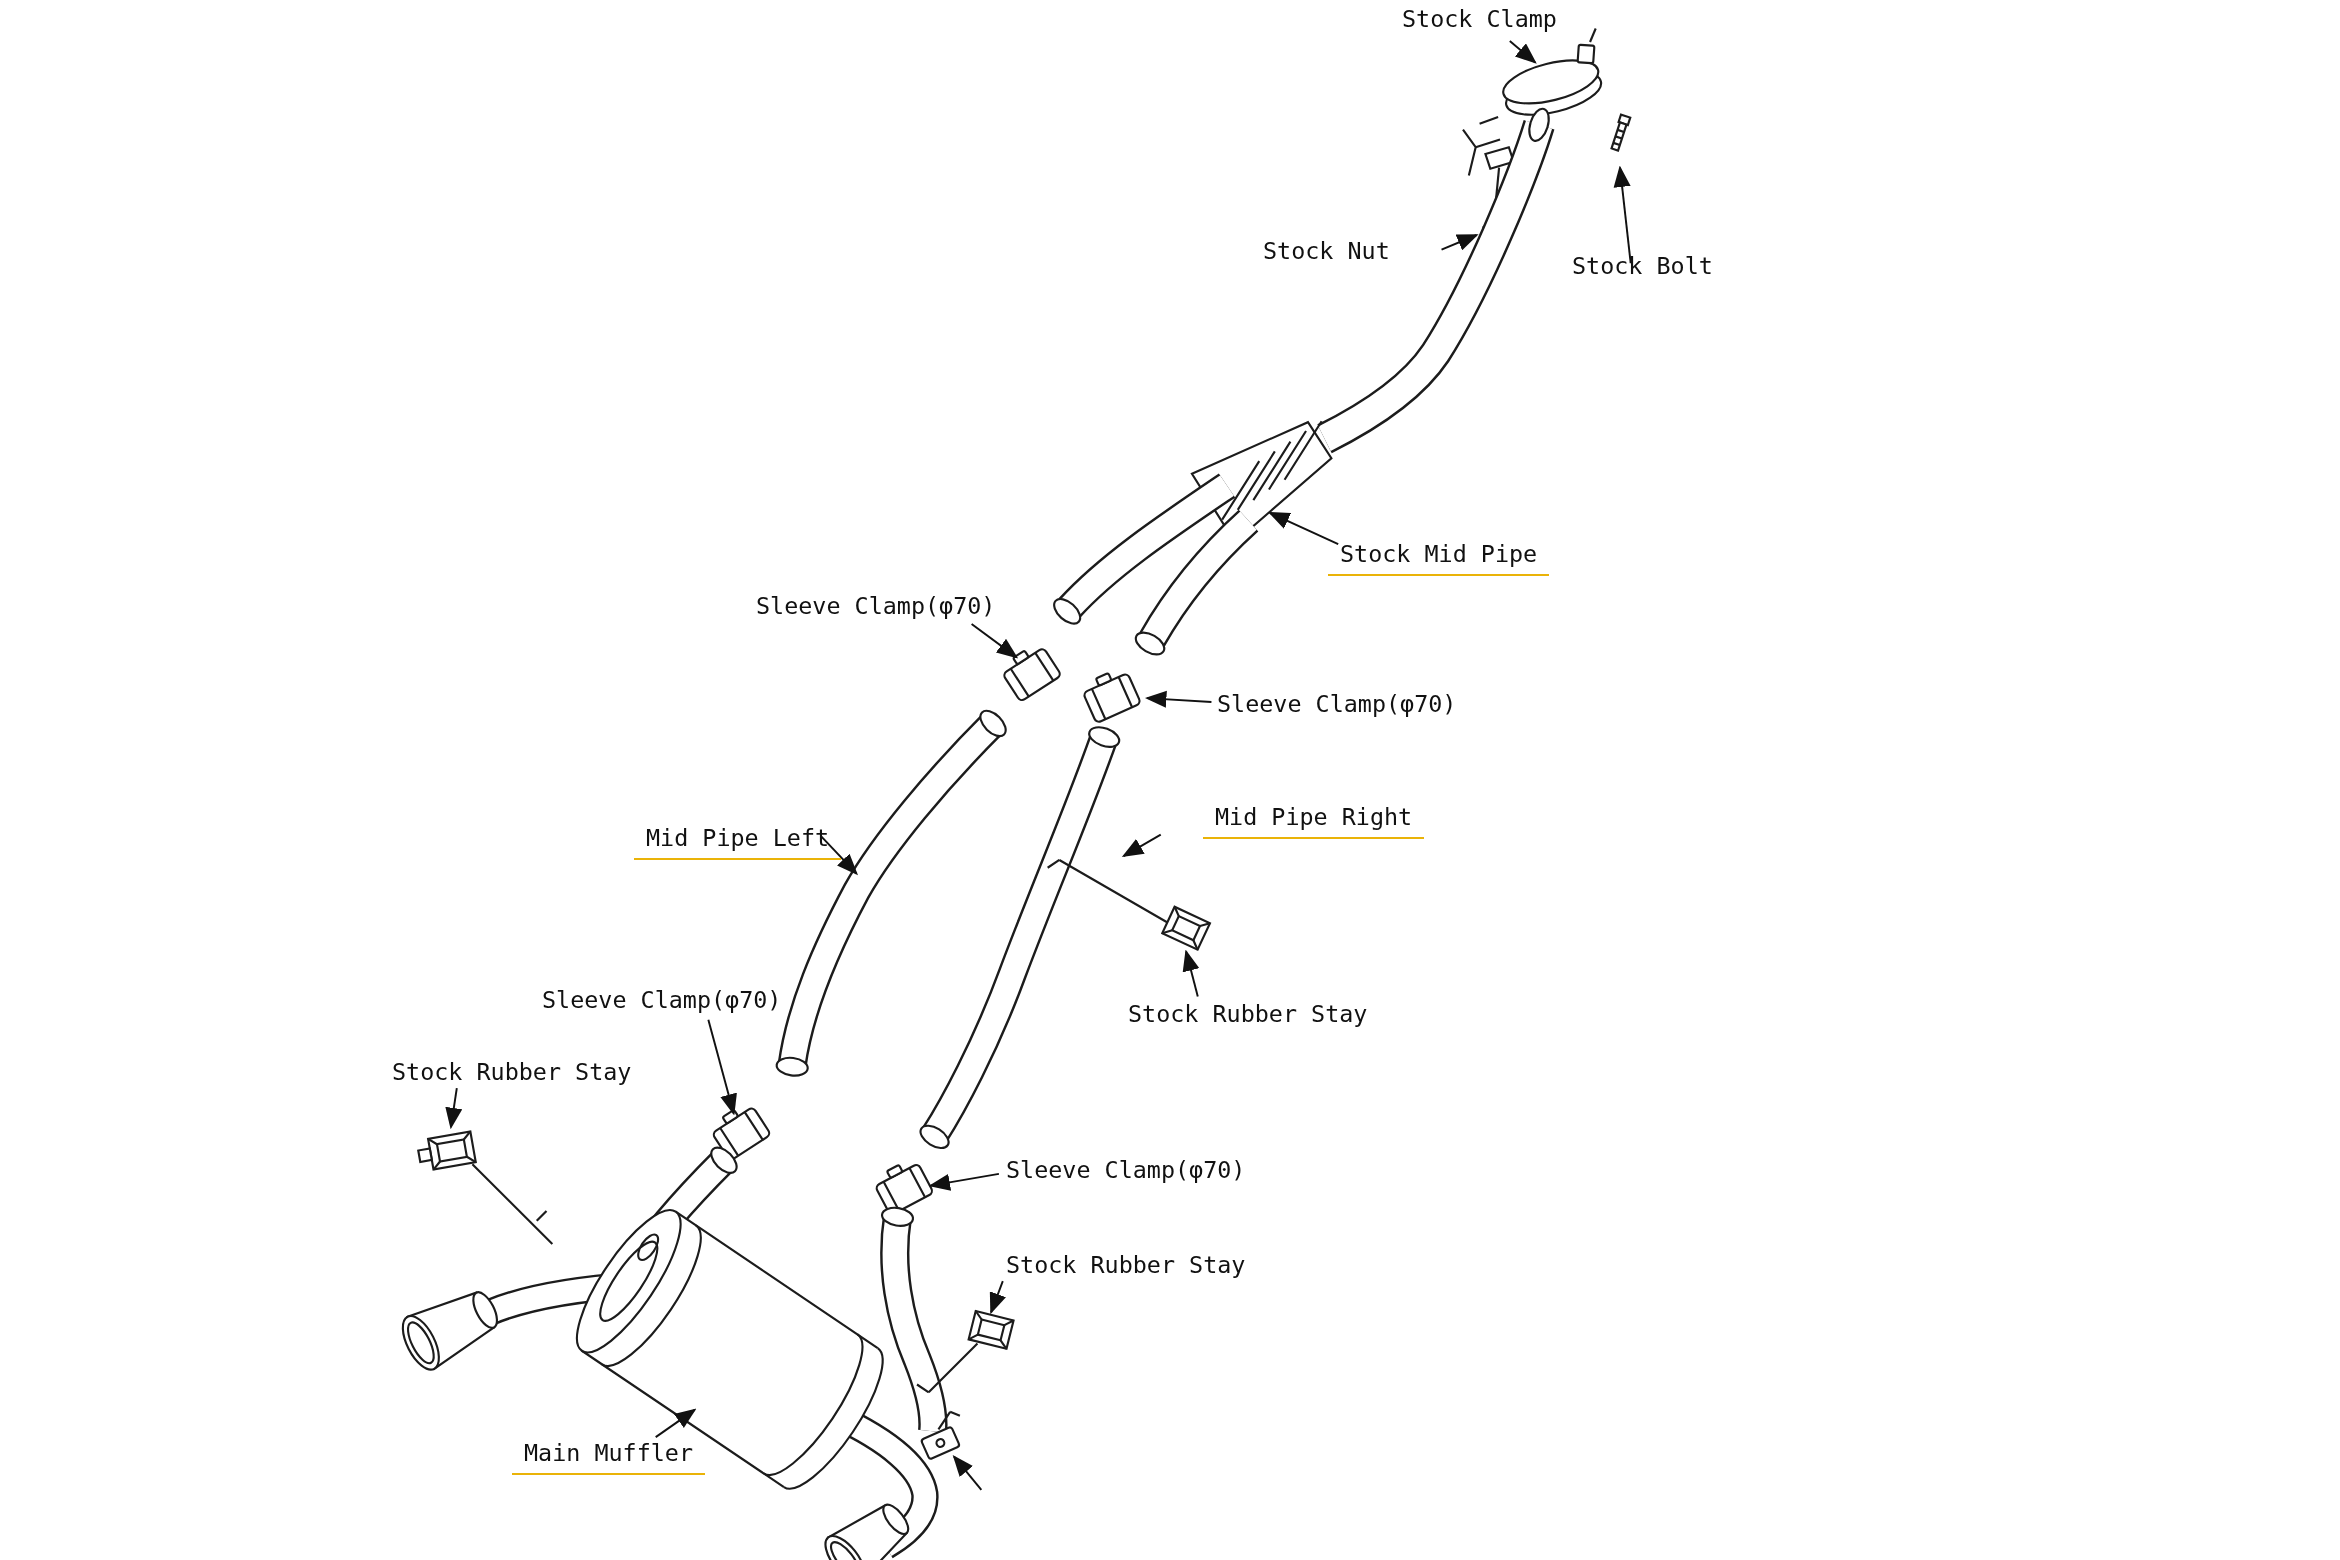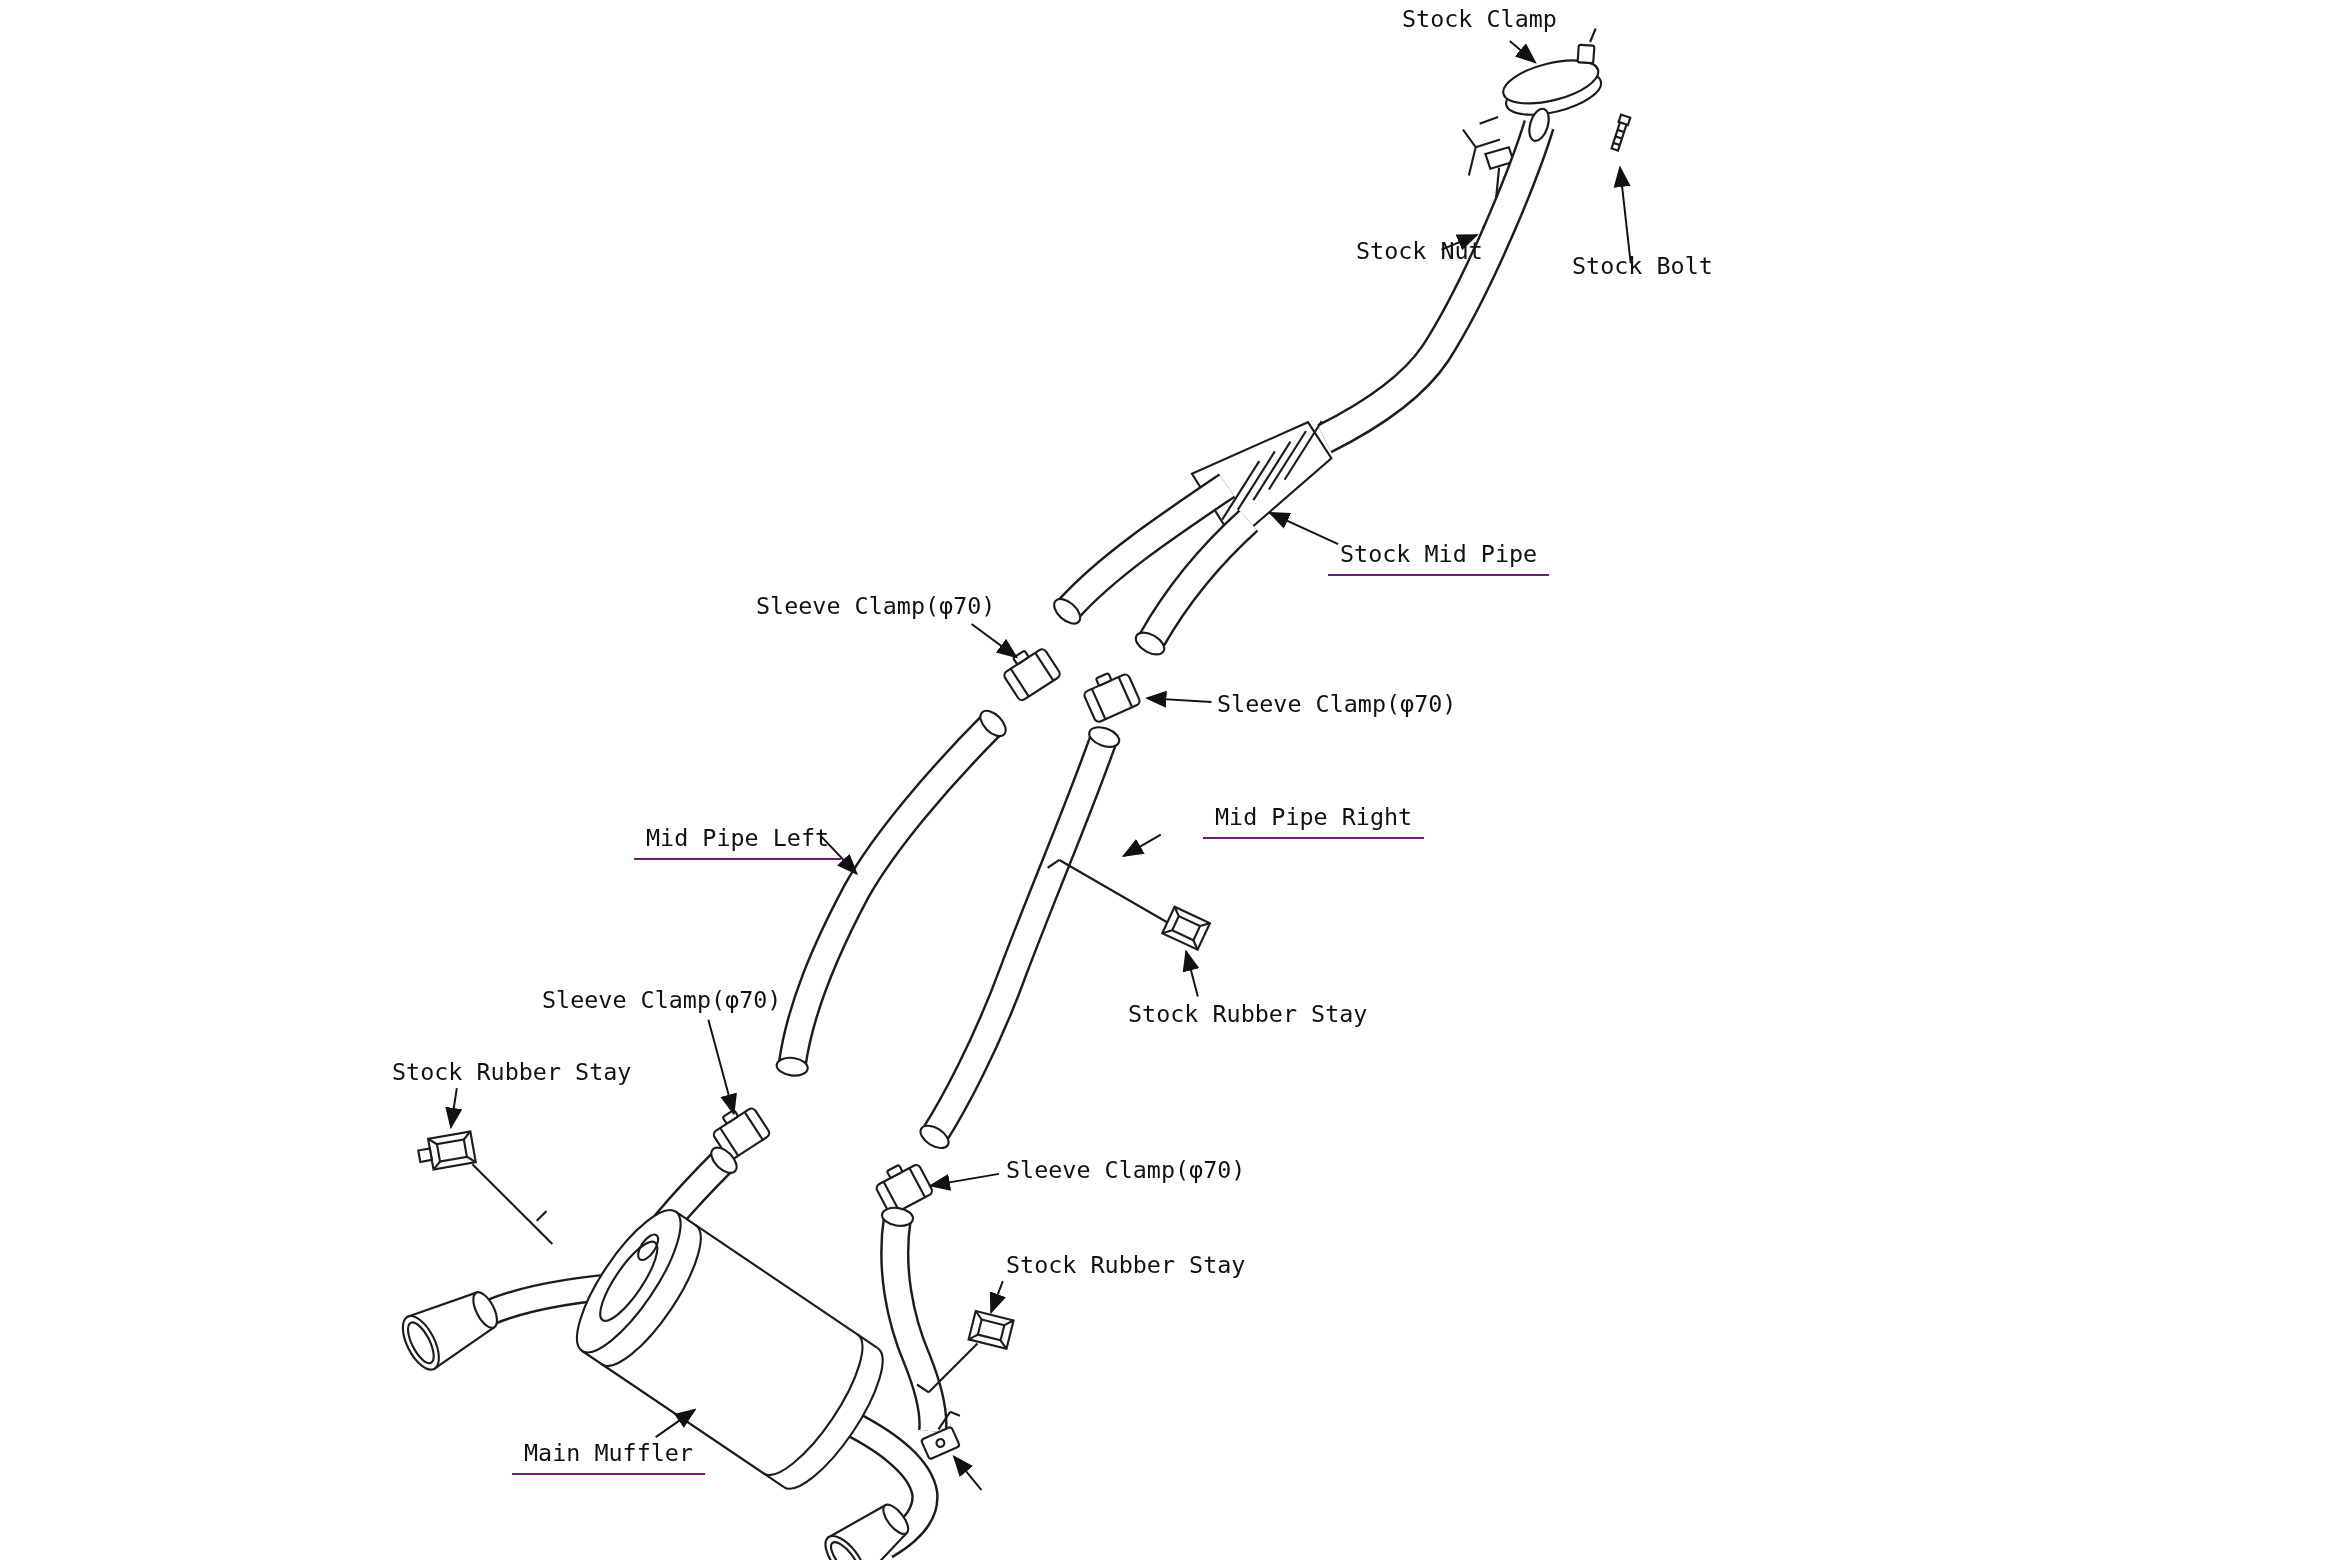--- a/index.html
+++ b/index.html
@@ -12,21 +12,21 @@
   }
   .canvas svg{position:absolute;left:0;top:0;}
   .lbl{
     position:absolute;
     font-size:23.4px;
     line-height:29px;
     color:#111;
     white-space:pre;
   }
   .lbl.ul{
-    border-bottom:2px solid #701a75;
+    border-bottom:2px solid #eab308;
     padding:0 11.7px 4.9px 11.7px;
     margin-left:-11.7px;
   }
   .thin{stroke:#1c1c1c;stroke-width:2.2;fill:none;}
   .po{stroke:#1c1c1c;fill:none;}
   .pi{stroke:#ffffff;fill:none;}
   .wfill{fill:#ffffff;stroke:#1c1c1c;stroke-width:2.2;}
   .arrows line{stroke:#111;stroke-width:2;}
 </style>
 </head>
@@ -216,21 +216,21 @@
       <line x1="726" y1="1046" x2="752" y2="1142" marker-end="url(#arw)"></line>
       <line x1="468" y1="1116" x2="462" y2="1156" marker-end="url(#arw)"></line>
       <line x1="1024" y1="1204" x2="954" y2="1216" marker-end="url(#arw)"></line>
       <line x1="1028" y1="1314" x2="1016" y2="1346" marker-end="url(#arw)"></line>
       <line x1="672" y1="1474" x2="712" y2="1446" marker-end="url(#arw)"></line>
       <line x1="1006" y1="1528" x2="978" y2="1494" marker-end="url(#arw)"></line>
     </g>
   </svg>
 
   <div class="lbl" style="left:1402px;top:4.9px">Stock Clamp</div>
-  <div class="lbl" style="left:1356px;top:237px">Stock Nut</div>
+  <div class="lbl" style="left:1263px;top:237px">Stock Nut</div>
   <div class="lbl" style="left:1572px;top:252px">Stock Bolt</div>
   <div class="lbl ul" style="left:1340px;top:540px">Stock Mid Pipe</div>
   <div class="lbl" style="left:756px;top:592px">Sleeve Clamp(φ70)</div>
   <div class="lbl" style="left:1217px;top:690px">Sleeve Clamp(φ70)</div>
   <div class="lbl ul" style="left:646px;top:824px">Mid Pipe Left</div>
   <div class="lbl ul" style="left:1215px;top:803px">Mid Pipe Right</div>
   <div class="lbl" style="left:1128px;top:1000px">Stock Rubber Stay</div>
   <div class="lbl" style="left:542px;top:986px">Sleeve Clamp(φ70)</div>
   <div class="lbl" style="left:392px;top:1058px">Stock Rubber Stay</div>
   <div class="lbl" style="left:1006px;top:1156px">Sleeve Clamp(φ70)</div>

